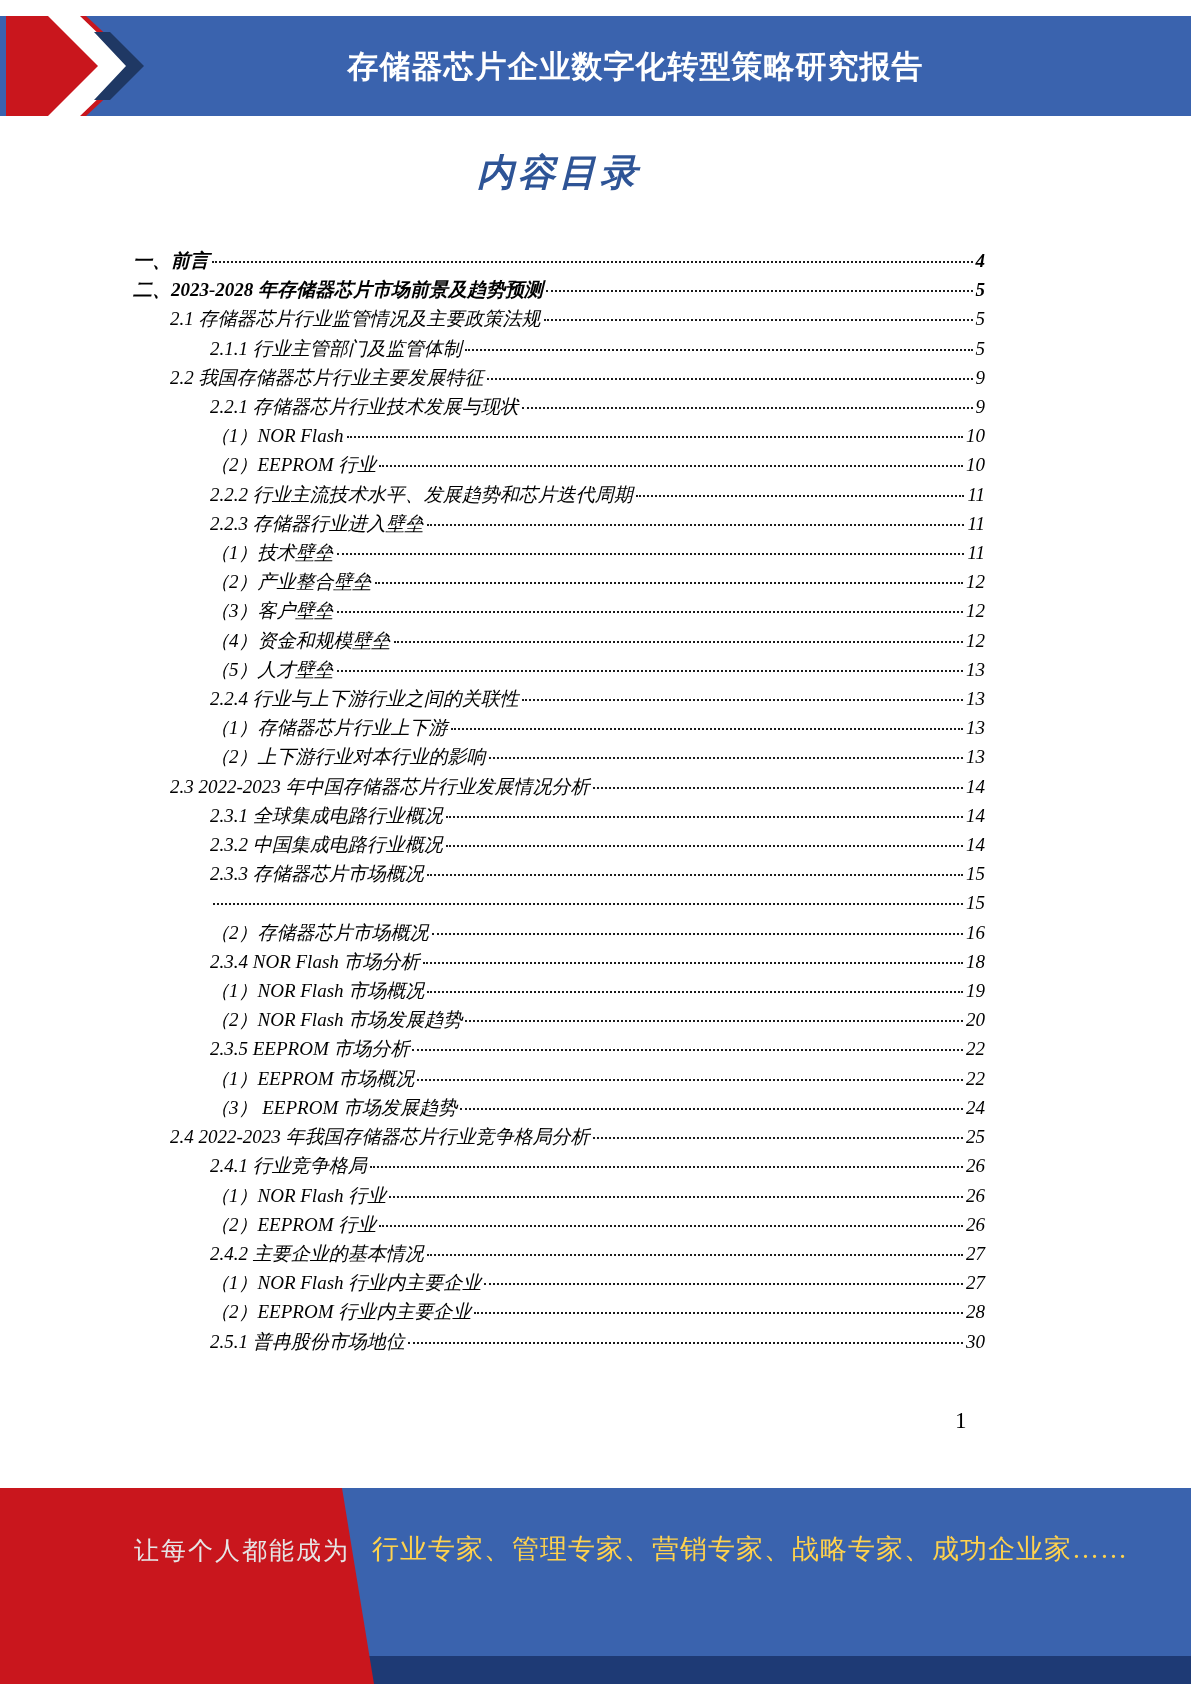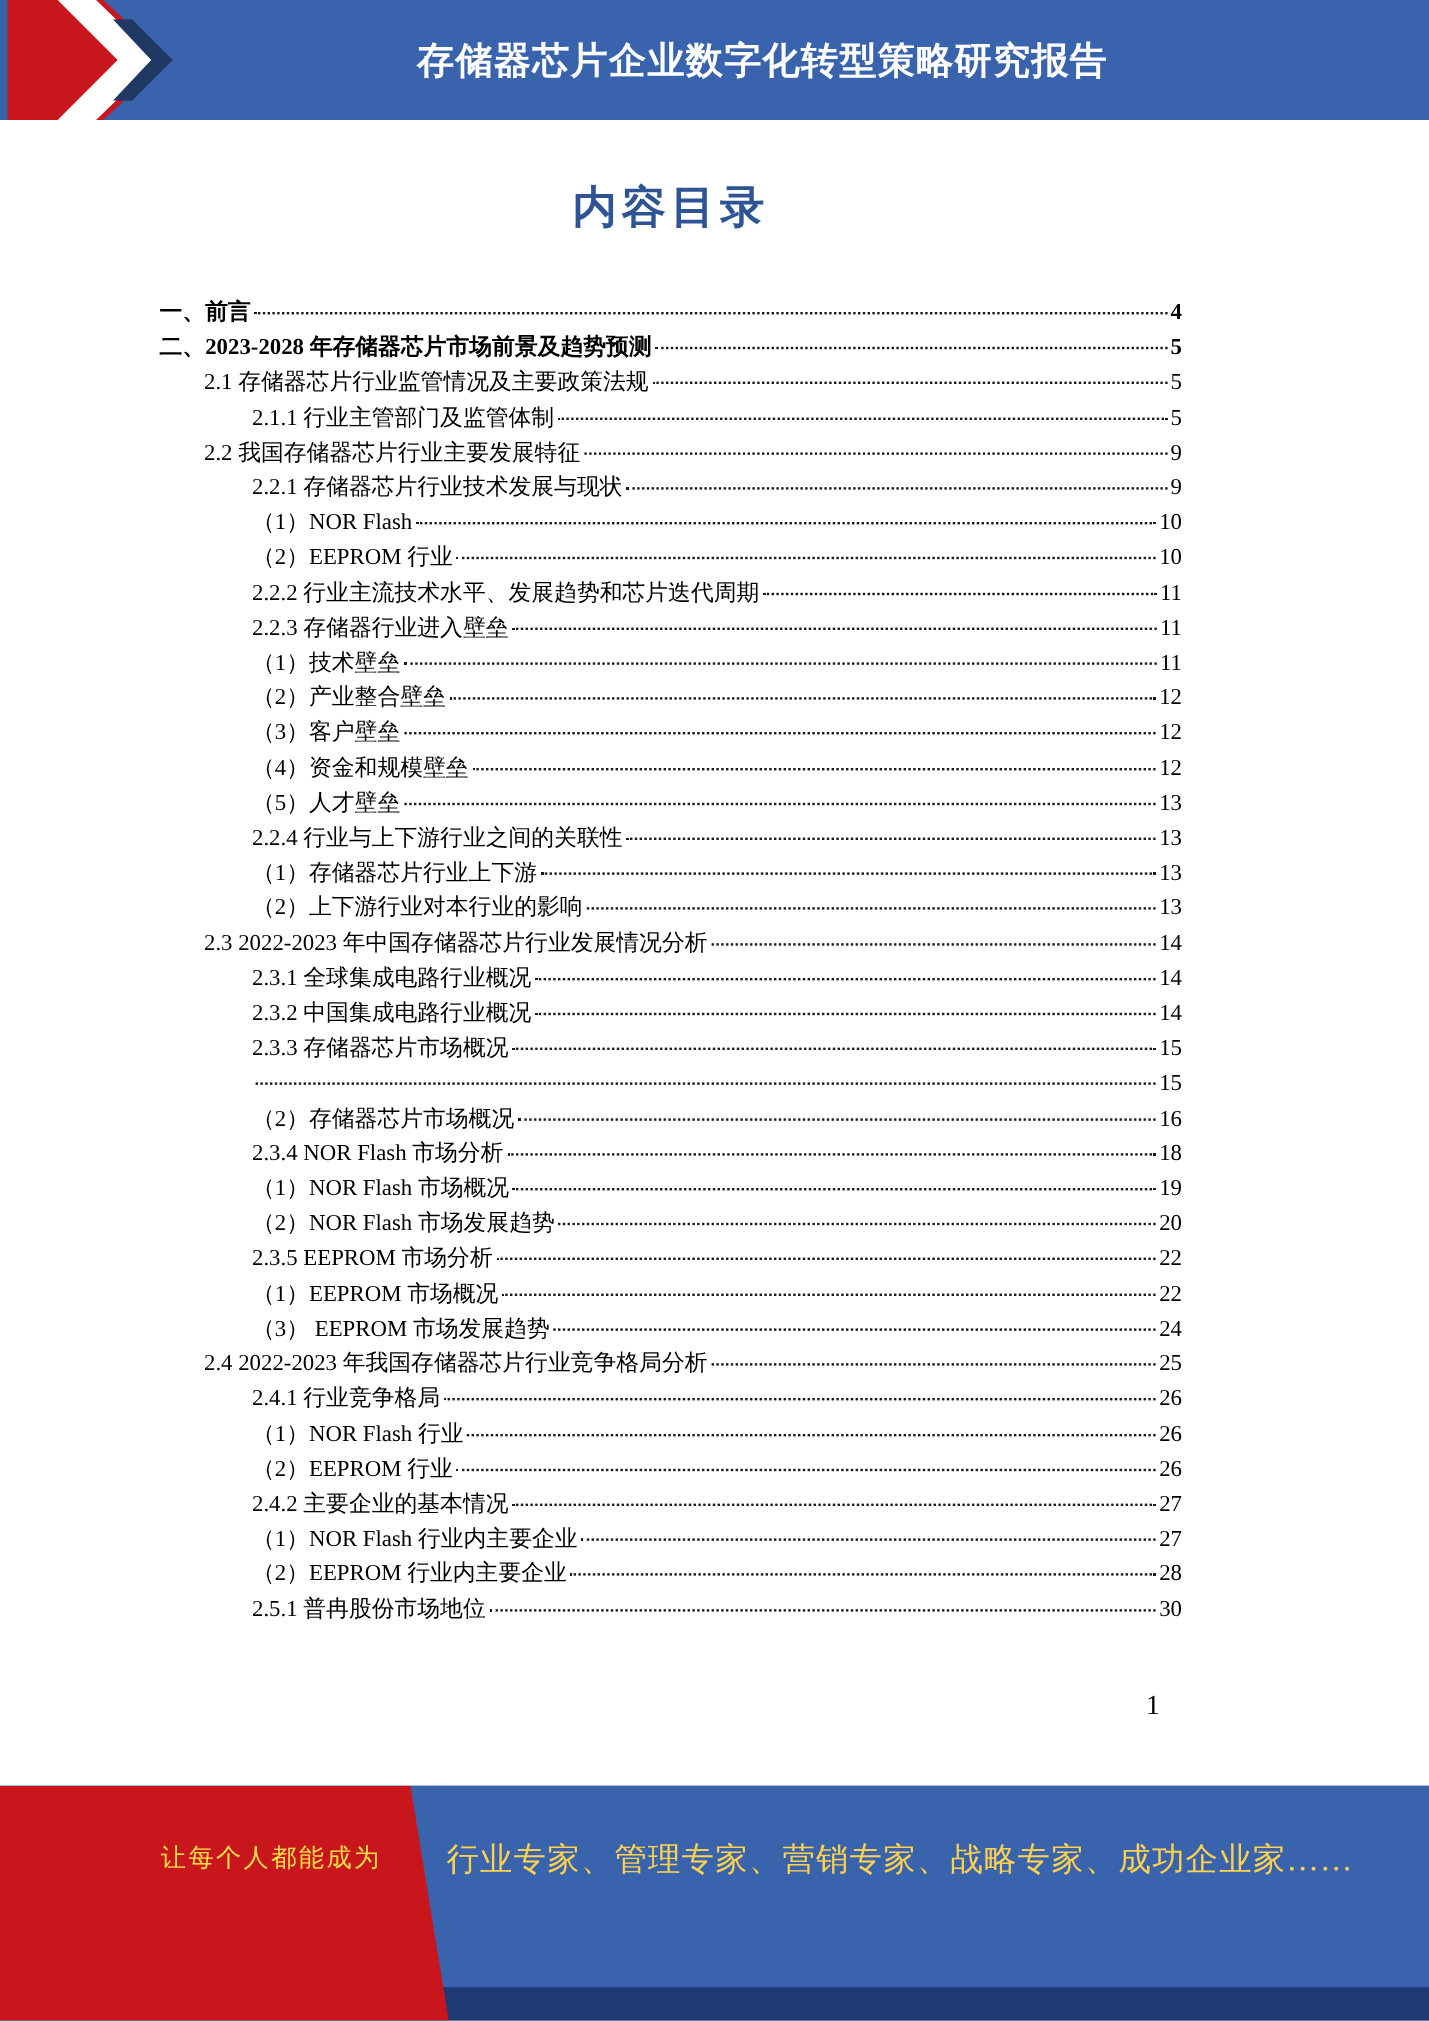--- a/index.html
+++ b/index.html
@@ -10,21 +10,21 @@
     height: 1684px;
     margin: 0 auto;
     background: #ffffff;
     overflow: hidden;
     font-family: "Liberation Serif", serif;
   }
 
   
   .header {
     position: absolute;
-    top: 0; left: 0;
+    top: 16px; left: 0;
     width: 100%;
     height: 100px;
     background: var(--header_blue, #3A63AE);
   }
   .header-title {
     position: absolute;
     top: 30px;
     left: 160px;
     right: 80px;
     text-align: center;
@@ -51,20 +51,21 @@
     background: var(--navy, #1F3864);
     clip-path: polygon(88px 16px, 104px 16px, 138px 50px, 104px 84px, 88px 84px, 120px 50px);
   }
 
   
   .content {
     position: absolute;
     top: 148px;
     left: 133px;
     width: 852px;
+    font-style: italic;
   }
   .toc-title {
     text-align: center;
     color: var(--title_blue, #2E5496);
     font-size: 37px;
     font-weight: bold;
     letter-spacing: 4px;
     margin-bottom: 48px;
     font-family: "Liberation Serif", serif;
   }
@@ -121,22 +122,22 @@
     left: 0; top: 0;
     width: 420px;
     height: 100%;
     background: var(--brand_red, #C9161D);
     clip-path: polygon(0 0, 342px 0, 374px 196px, 0 196px);
   }
   .footer-left-text {
     position: absolute;
     left: 134px;
     top: 46px;
-    color: #fde047;
-    font-size: 21px;
+    color: #e5e5e5;
+    font-size: 25px;
     letter-spacing: 2px;
     font-family: "Liberation Serif", serif;
     white-space: nowrap;
   }
   .footer-right-text {
     position: absolute;
     left: 372px;
     top: 43px;
     color: var(--footer_yellow, #FFD24D);
     font-size: 27px;

